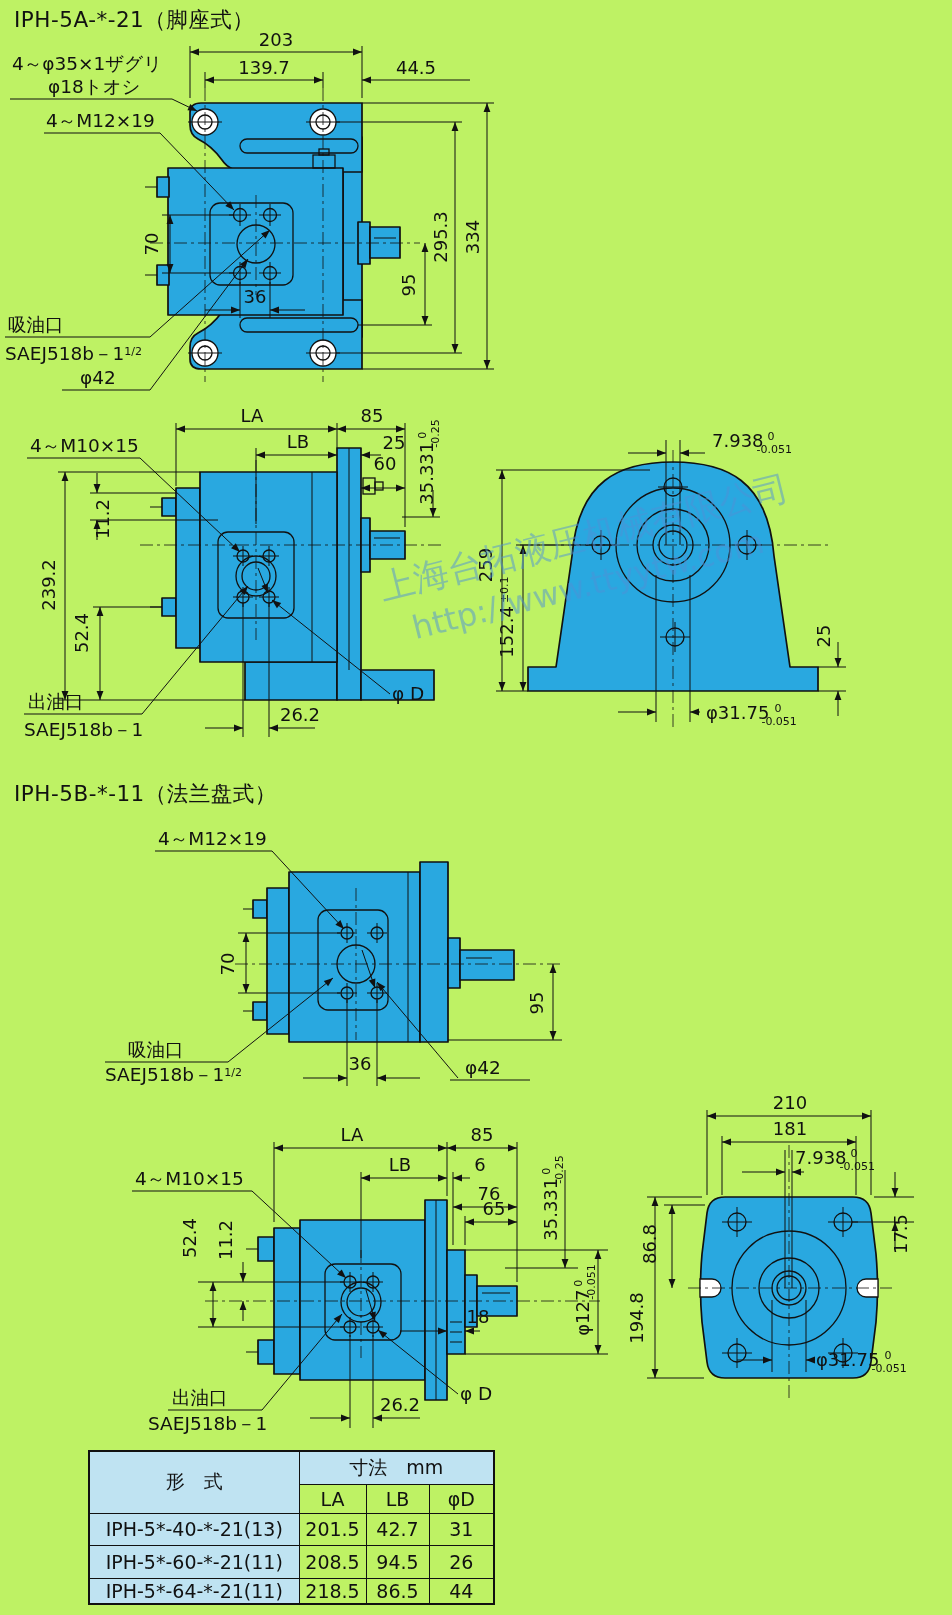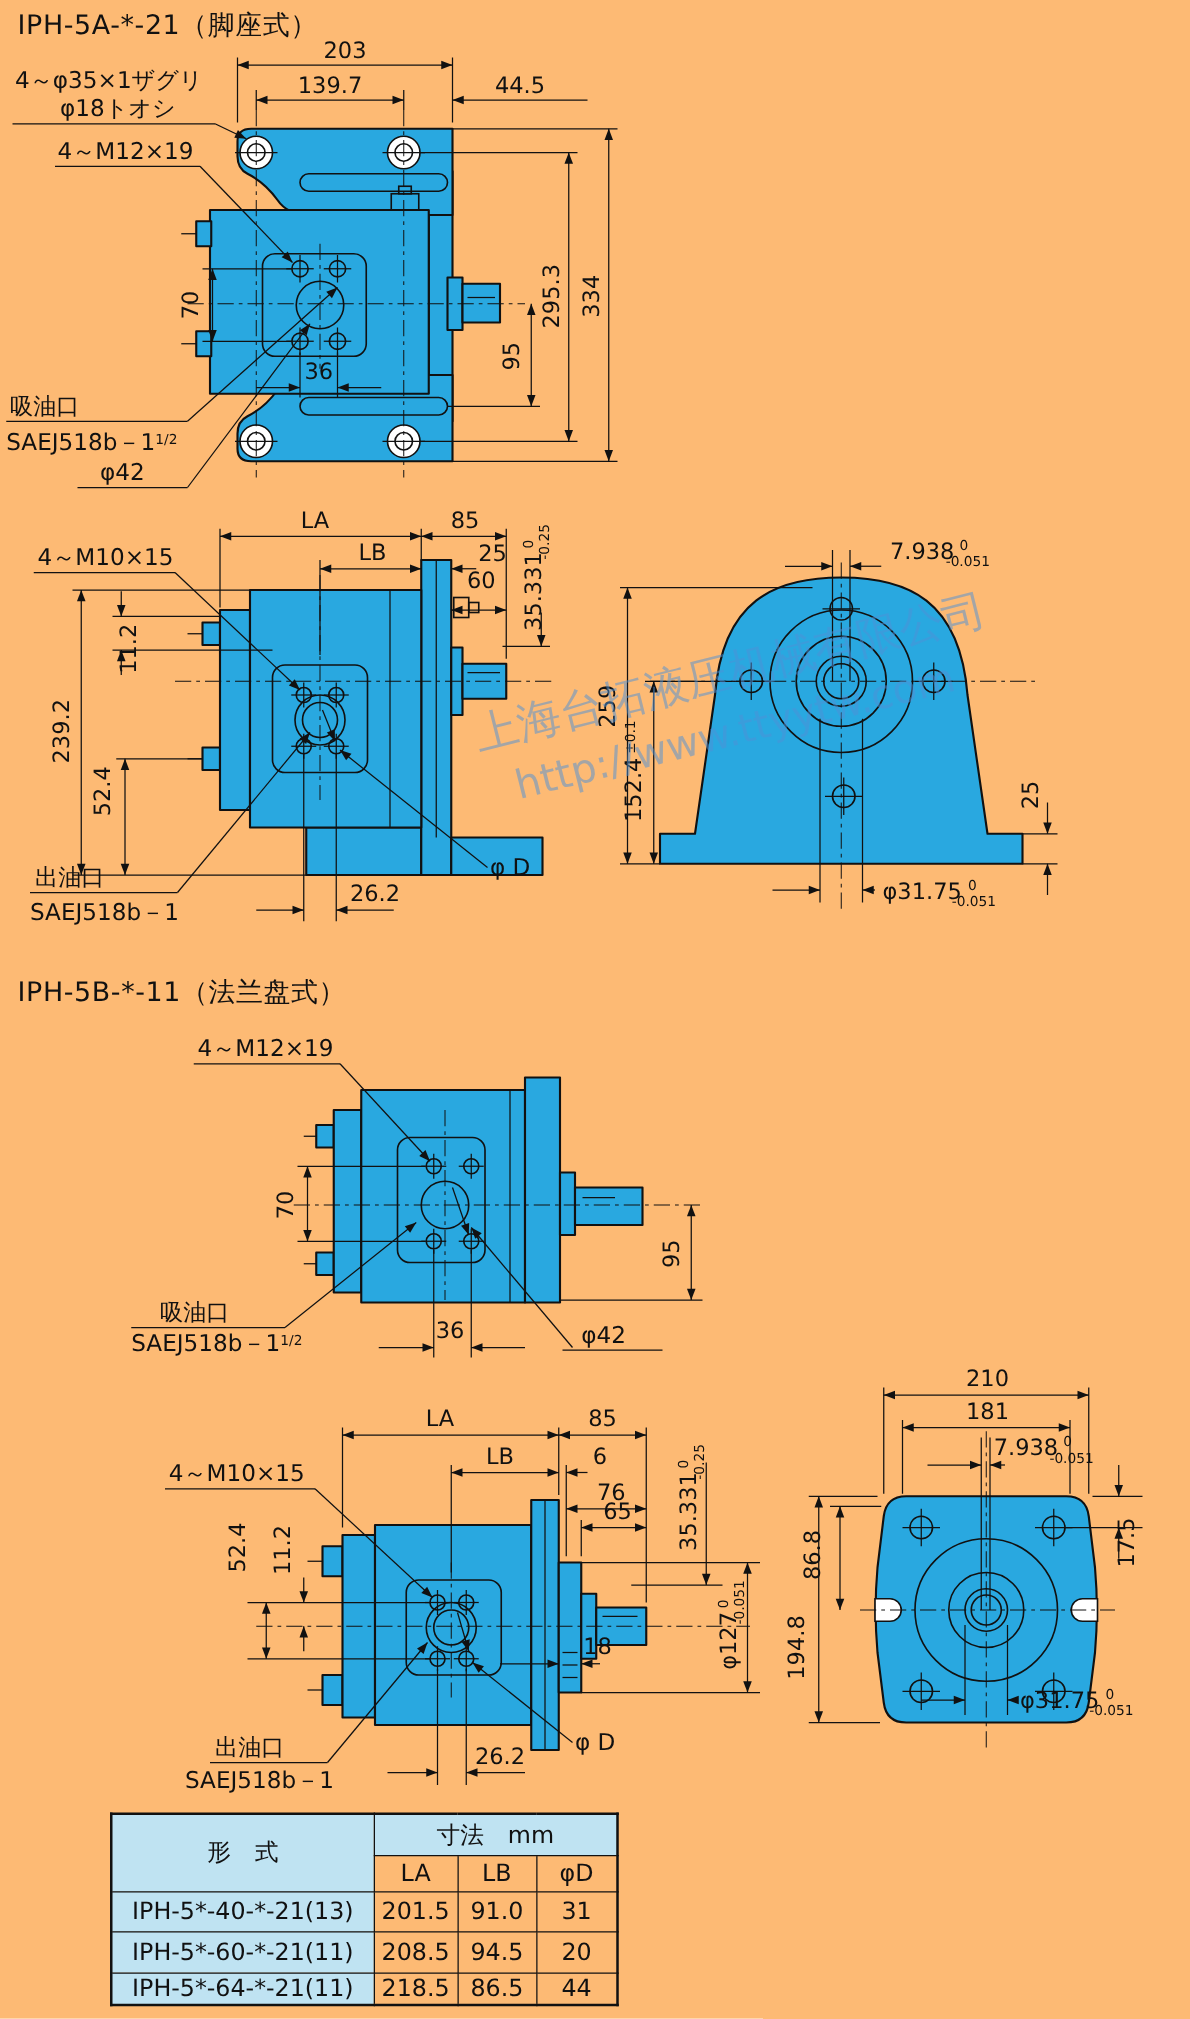--- a/index.html
+++ b/index.html
@@ -1,16 +1,16 @@
 <!DOCTYPE html>
 <html><head>
 <meta charset="utf-8">
 <style>
   html,body{margin:0;padding:0;background:#fff}
-  #page{position:relative;width:952px;height:1615px;background:#fdba74;overflow:hidden;
+  #page{position:relative;width:952px;height:1615px;background:#bef264;overflow:hidden;
         font-family:"DejaVu Sans","Liberation Sans",sans-serif}
   svg text{font-family:"DejaVu Sans","Liberation Sans",sans-serif;fill:#111}
   .d{font-size:18px}
   .s{font-size:11px}
   .lb{font-size:18.5px}
   .ttl{font-size:21.5px;letter-spacing:.5px}
   .b{fill:#29a8e0;stroke:#111;stroke-width:1.7;stroke-linejoin:round}
   .o{fill:none;stroke:#111;stroke-width:1.3}
   .w{fill:#fff;stroke:#111;stroke-width:1.3}
   .t{fill:none;stroke:#111;stroke-width:1}
@@ -531,28 +531,28 @@
     <td class="blue" colspan="3">寸法　mm</td>
   </tr>
   <tr style="height:29px">
     <td>LA</td>
     <td>LB</td>
     <td>φD</td>
   </tr>
   <tr style="height:32px">
     <td class="blue">IPH-5*-40-*-21(13)</td>
     <td>201.5</td>
-    <td>91.0</td>
+    <td>42.7</td>
     <td>31</td>
   </tr>
   <tr style="height:33px">
     <td class="blue">IPH-5*-60-*-21(11)</td>
     <td>208.5</td>
     <td>94.5</td>
-    <td>20</td>
+    <td>26</td>
   </tr>
   <tr style="height:26px">
     <td class="blue">IPH-5*-64-*-21(11)</td>
     <td>218.5</td>
     <td>86.5</td>
     <td>44</td>
   </tr>
 </tbody>
     </table>
 

